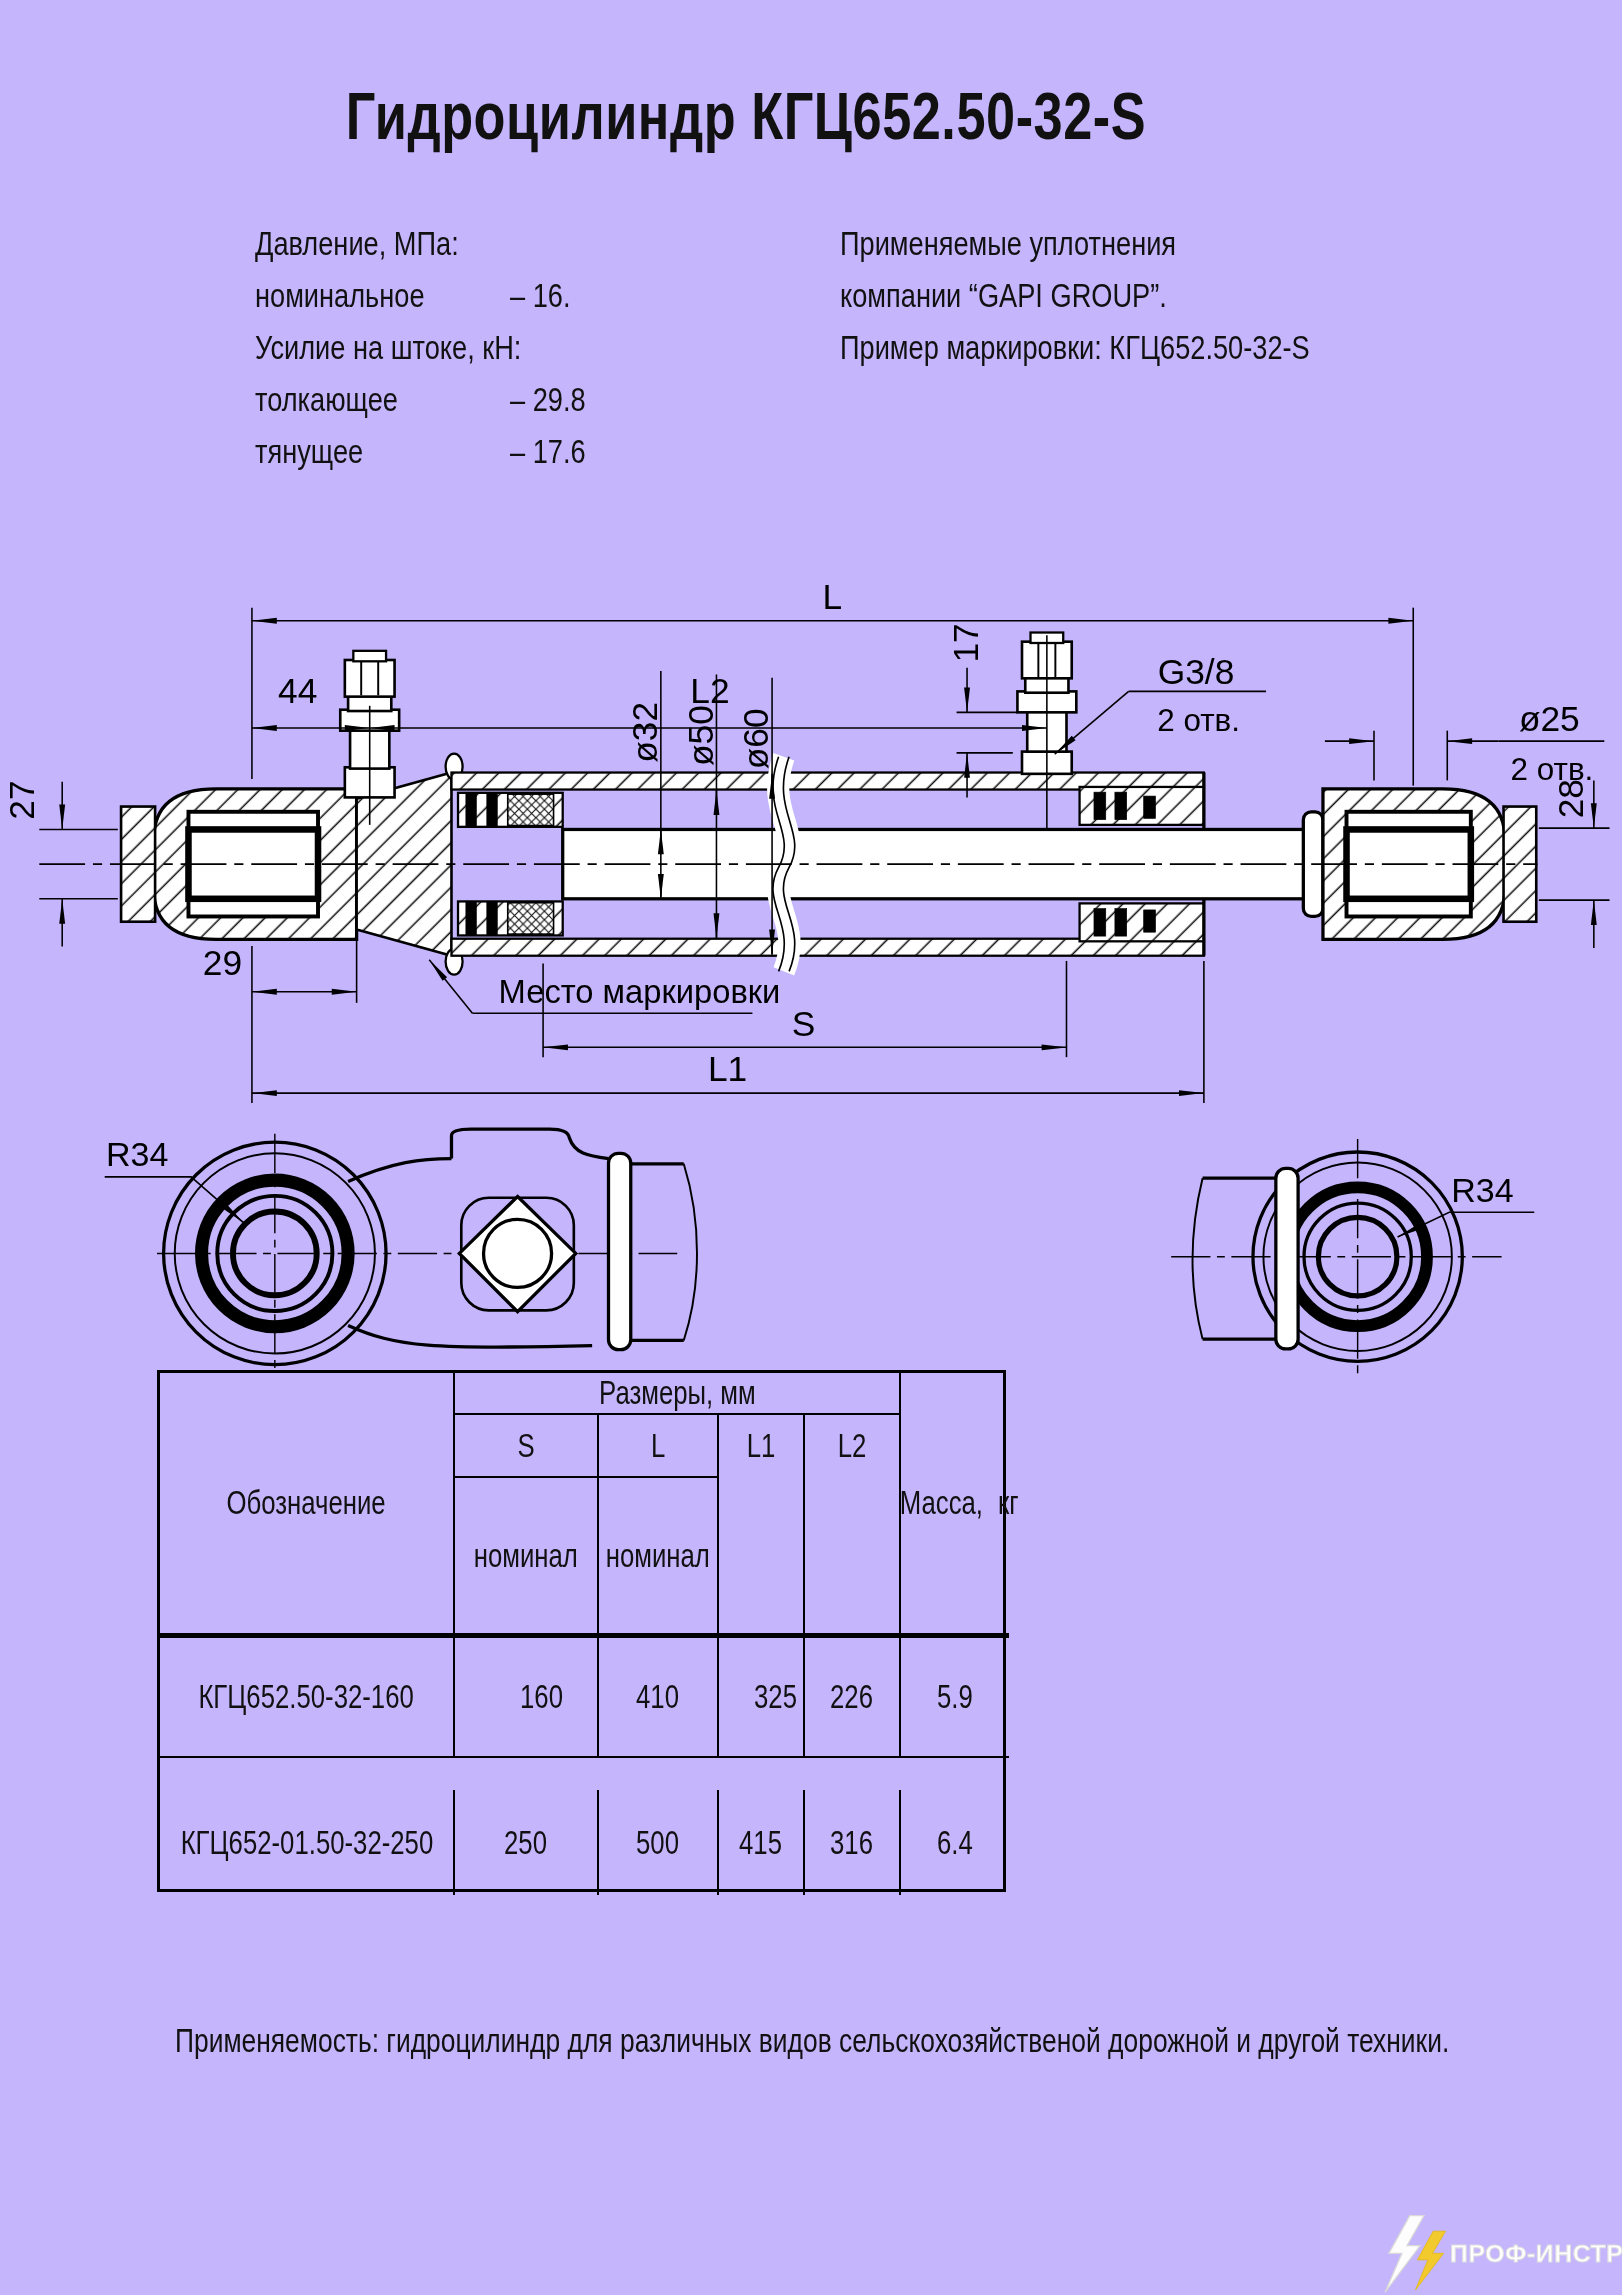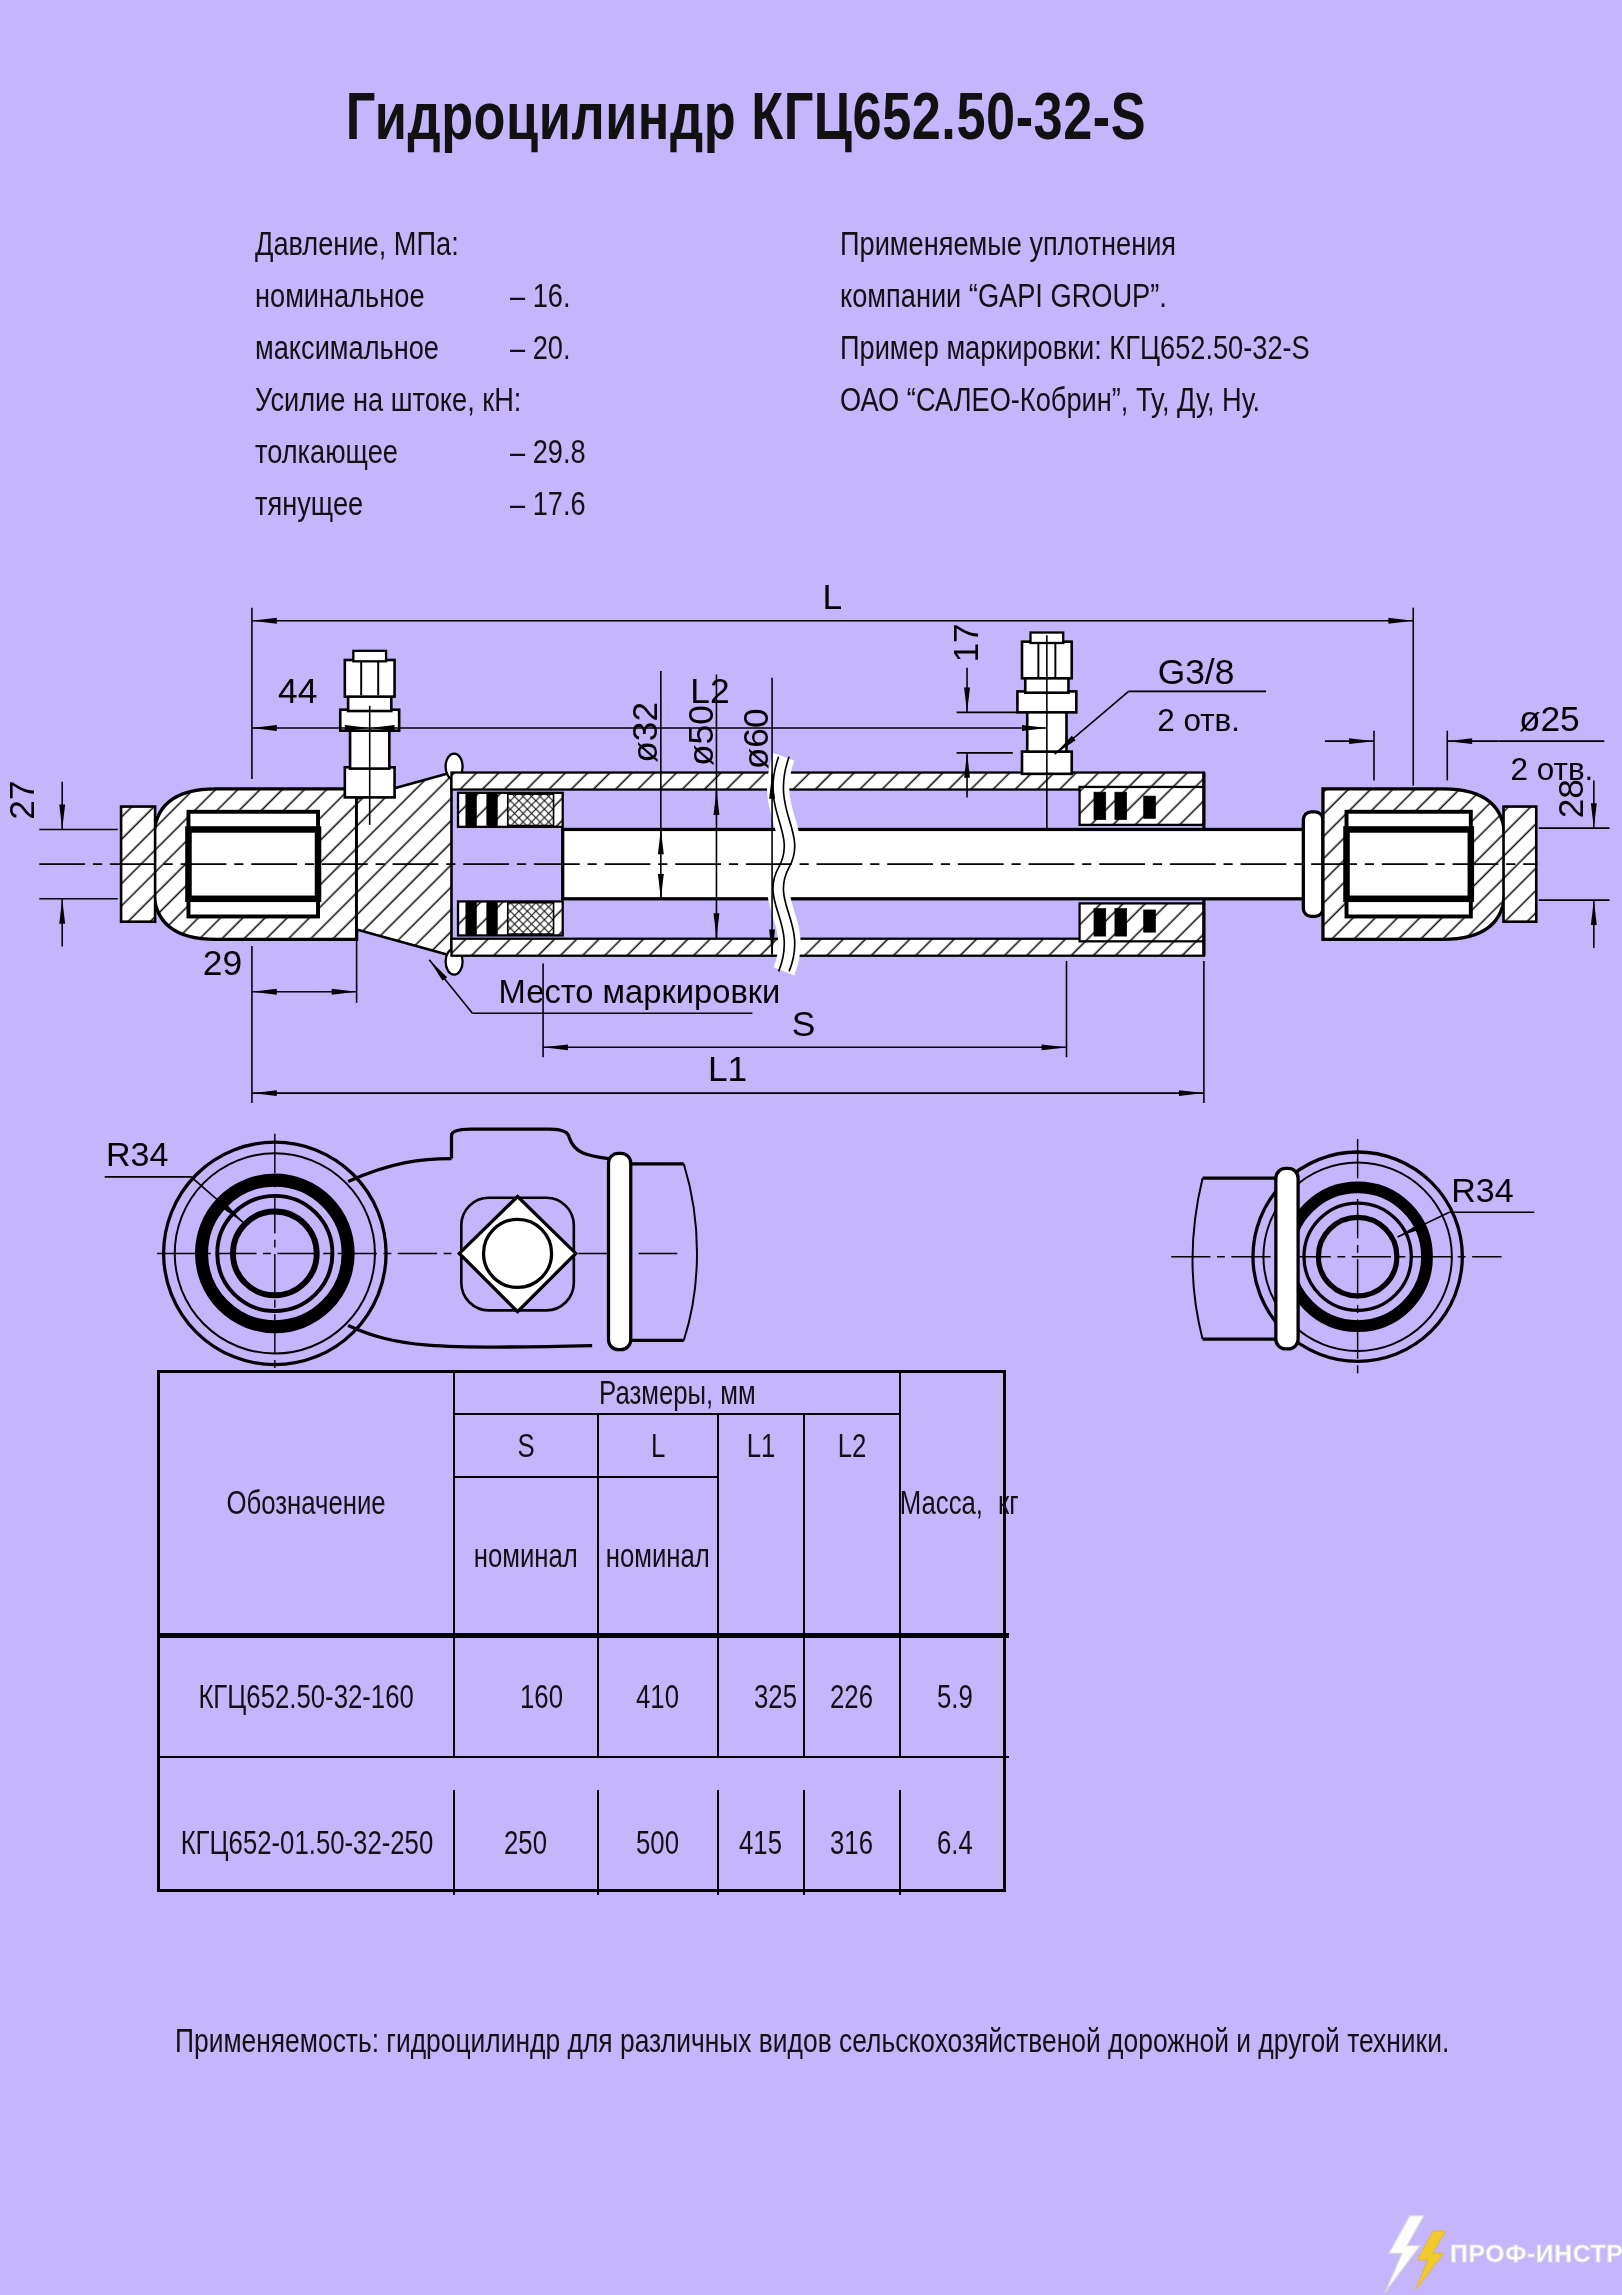--- a/index.html
+++ b/index.html
@@ -39,40 +39,35 @@
 <div id="page">
 
   <div id="title"><span class="cndc">Гидроцилиндр КГЦ652.50-32-S</span></div>
 
   <div id="specs">
     <div class="srow"><span class="cnd">Давление, МПа:</span></div>
     <div class="srow">
       <span class="cnd">номинальное</span>
       <span class="val cnd">– 16.</span>
     </div>
-    <div class="srow">
-      <span class="cnd">максимальное</span>
-      <span class="val cnd">– 20.</span>
-    </div>
     <div class="srow"><span class="cnd">Усилие на штоке, кН:</span></div>
     <div class="srow">
       <span class="cnd">толкающее</span>
       <span class="val cnd">– 29.8</span>
     </div>
     <div class="srow">
       <span class="cnd">тянущее</span>
       <span class="val cnd">– 17.6</span>
     </div>
   </div>
 
   <div id="notes">
     <div class="nrow"><span class="cnd">Применяемые уплотнения</span></div>
     <div class="nrow"><span class="cnd">компании “GAPI GROUP”.</span></div>
     <div class="nrow"><span class="cnd">Пример маркировки: КГЦ652.50-32-S</span></div>
-    <div class="nrow"><span class="cnd">ОАО “САЛЕО-Кобрин”, Ту, Ду, Ну.</span></div>
   </div>
 
   <svg id="draw" width="1622" height="844" viewBox="0 0 2479 1290">
     <defs>
       <marker id="aE" viewBox="0 0 40 12" refX="40" refY="6" markerWidth="40" markerHeight="12" orient="auto" markerUnits="userSpaceOnUse">
           <path d="M40,6 L2,1.5 L2,10.5 Z" fill="#000"></path>
         </marker>
       <marker id="aS" viewBox="0 0 40 12" refX="40" refY="6" markerWidth="40" markerHeight="12" orient="auto-start-reverse" markerUnits="userSpaceOnUse">
           <path d="M40,6 L2,1.5 L2,10.5 Z" fill="#000"></path>
         </marker>

